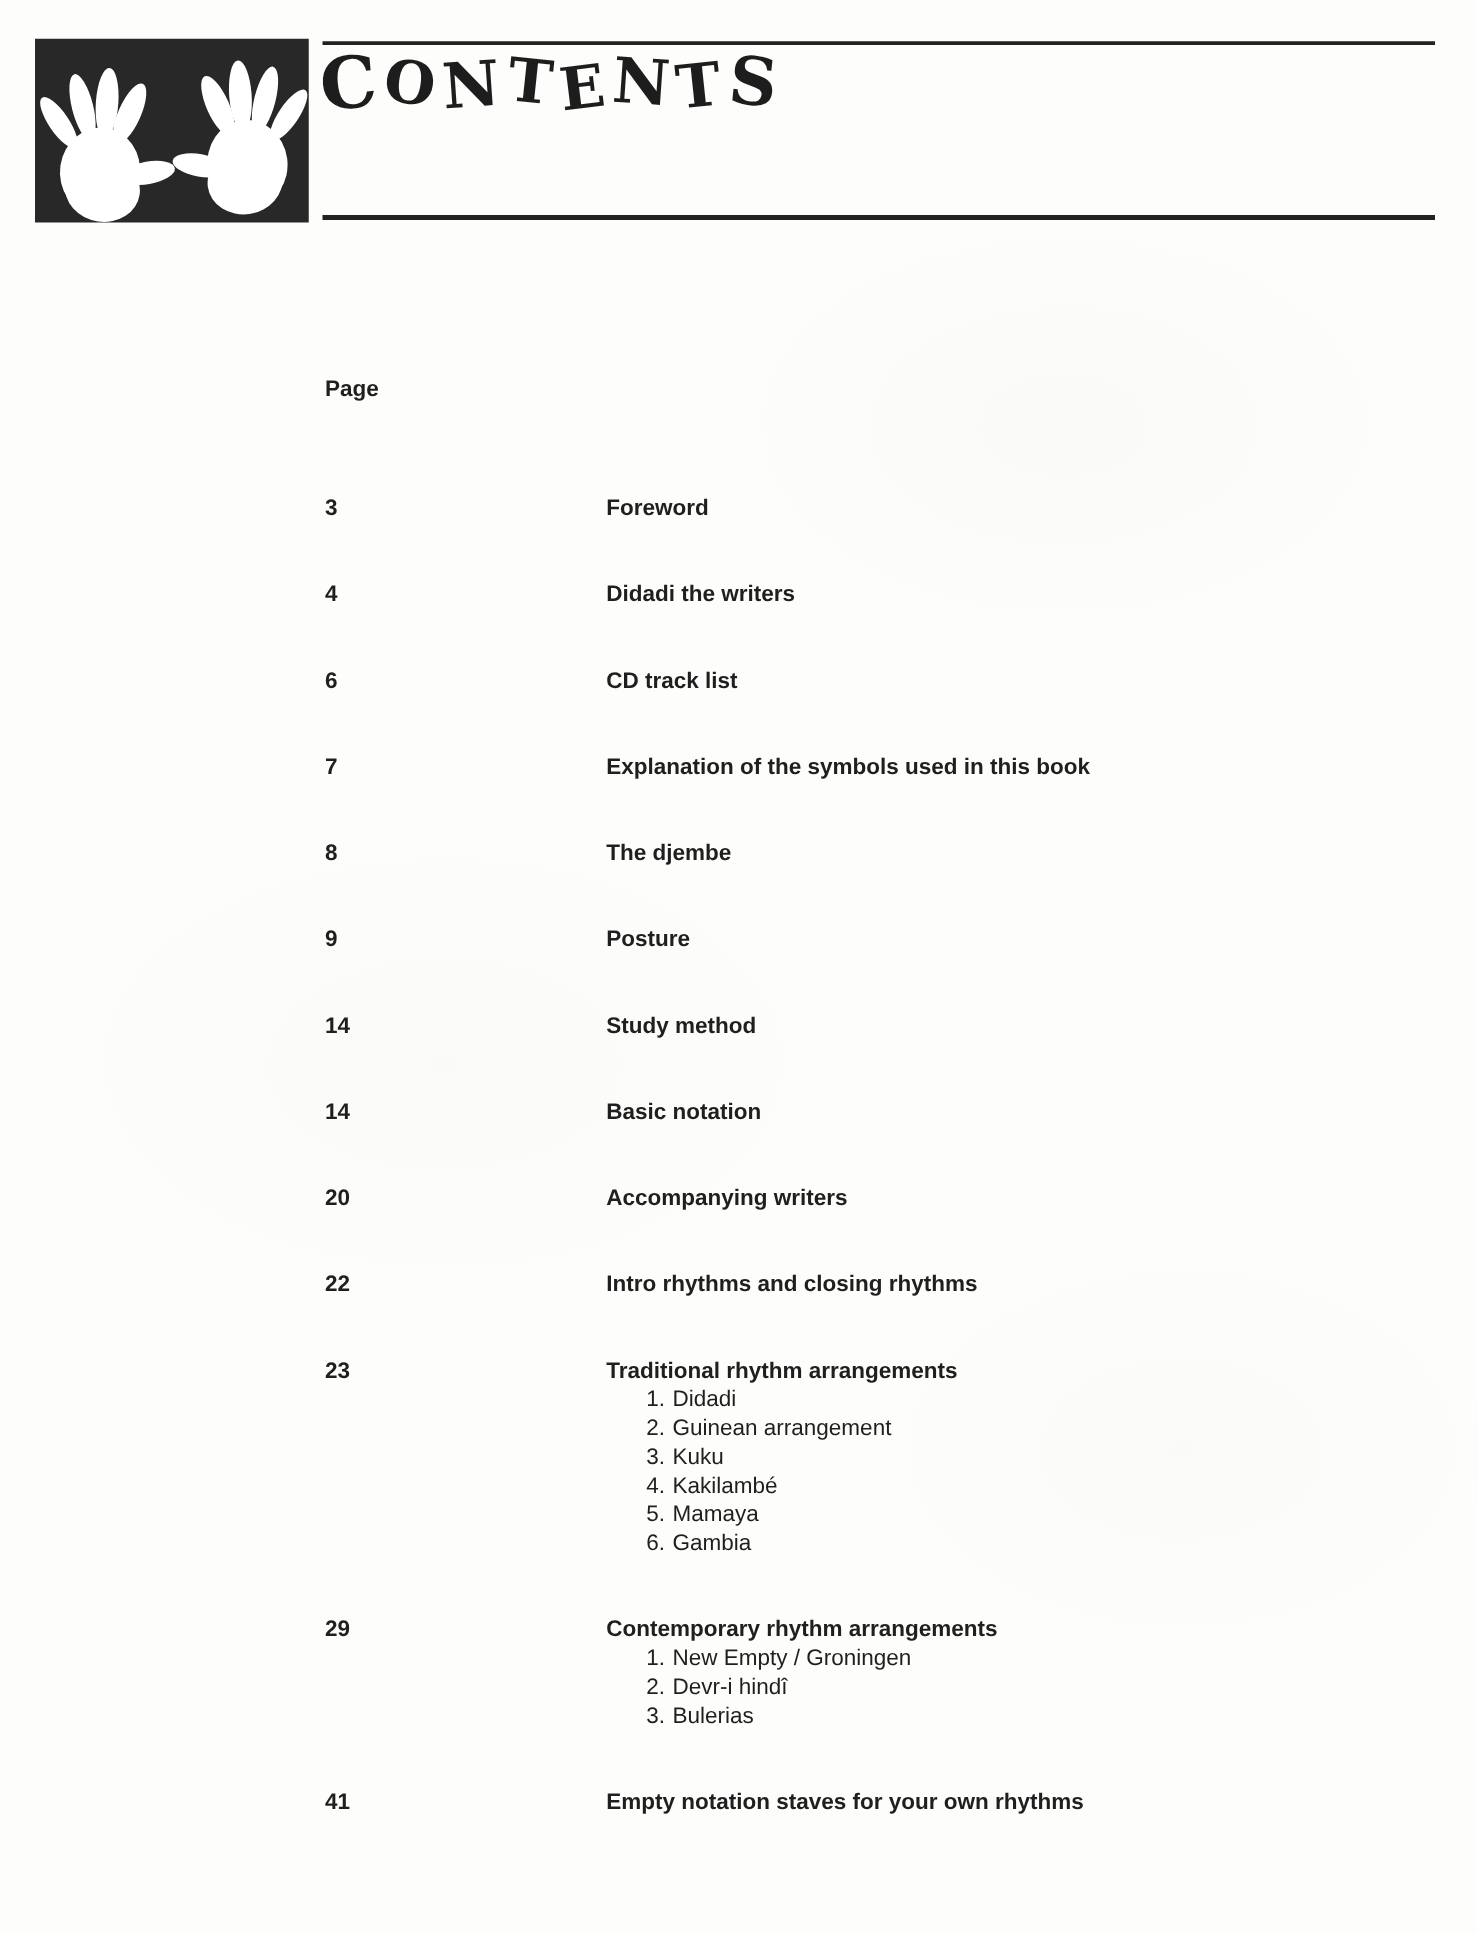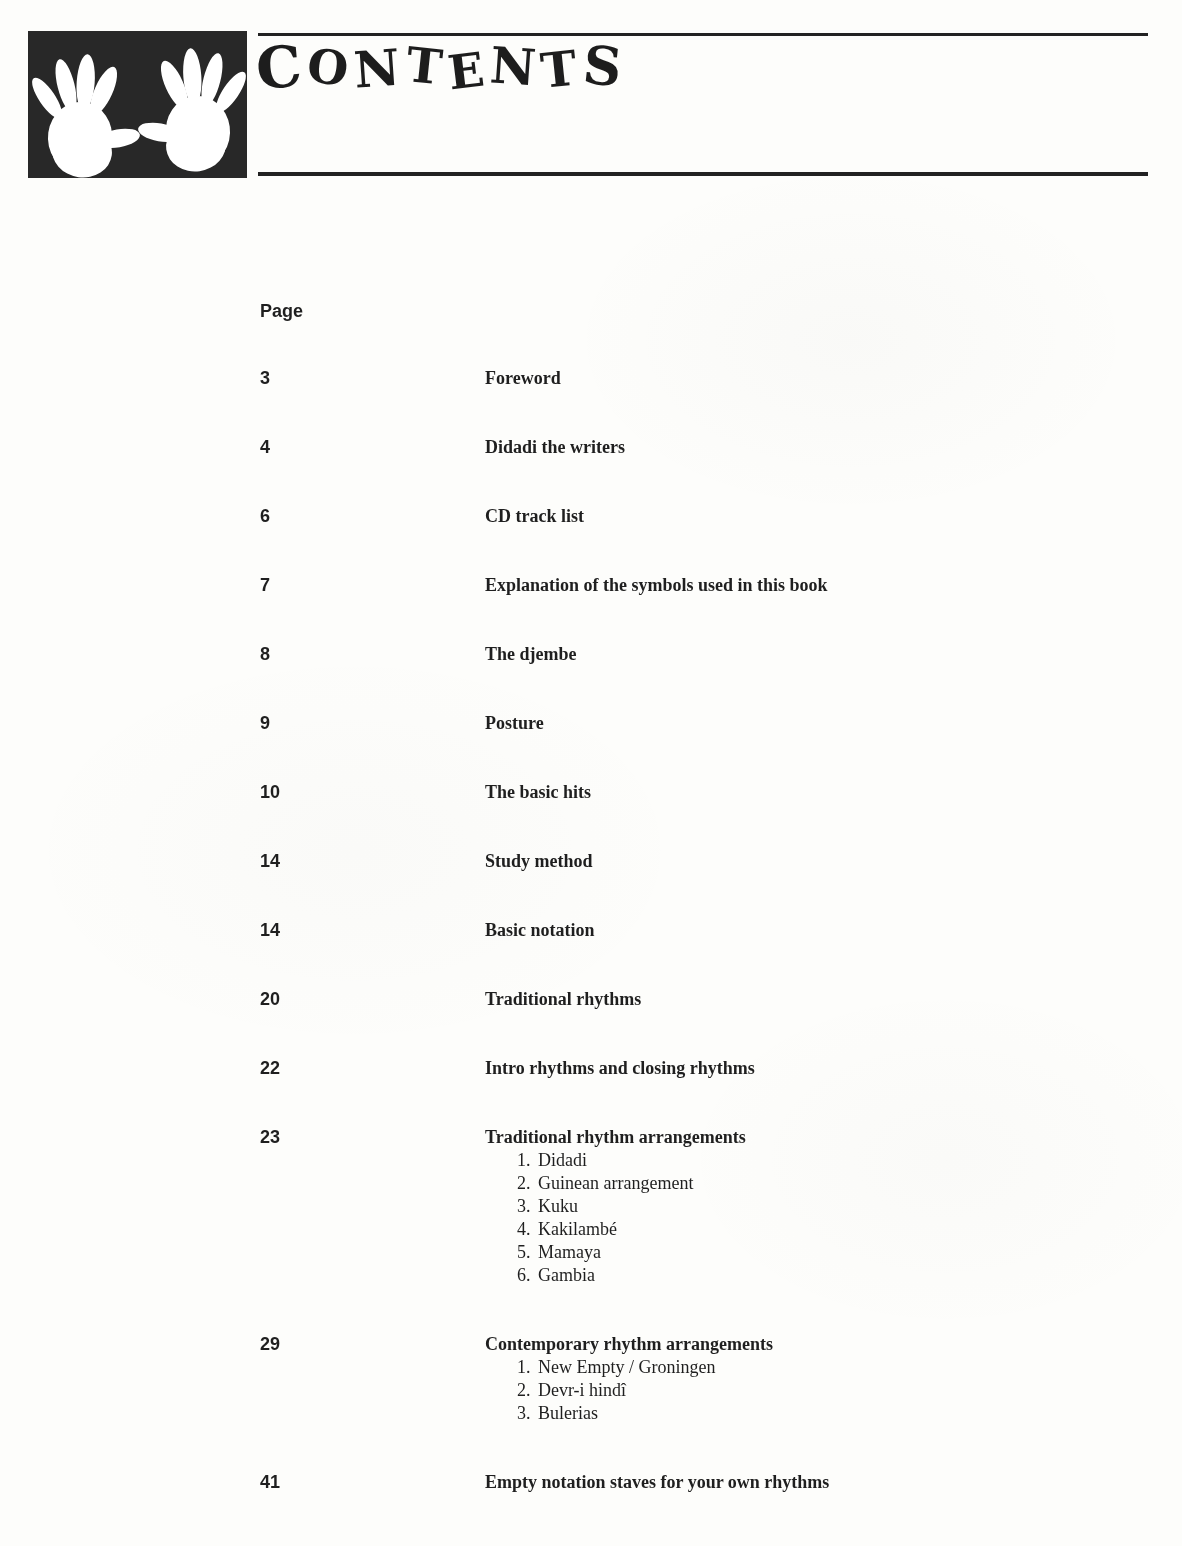--- a/index.html
+++ b/index.html
@@ -72,32 +72,32 @@
   .toc {
     position: absolute;
     left: 260px;
     top: 300px;
     width: 880px;
     font-size: 18px;
     line-height: 23px;
     font-weight: 700;
   }
   .page-label {
-    margin-bottom: 44px;
+    margin-bottom: 72px;
   }
   .entry {
     display: flex;
     align-items: flex-start;
     margin-bottom: 46px;
   }
   .entry .num {
     flex: none;
     width: 225px;
   }
-  .entry-body { flex: 1; font-family: Liberation Serif, serif; }
+  .entry-body { flex: 1; }
   .entry-title { display: block; }
 
   .subitems {
     list-style: none;
     margin: 0;
     padding: 0;
     font-weight: 400;
   }
   .subitems li { display: flex; }
   .sub-num {
@@ -188,48 +188,41 @@
   </div>
 
   <div class="entry">
     <span class="num">9</span>
     <div class="entry-body">
       <span class="entry-title">Posture</span>
 
     </div>
   </div>
 
-  <div class="entry">
-    <span class="num">10</span>
-    <div class="entry-body">
-      <span class="entry-title">The basic hits</span>
-
-    </div>
-  </div>
 
   <div class="entry">
     <span class="num">14</span>
     <div class="entry-body">
       <span class="entry-title">Study method</span>
 
     </div>
   </div>
 
   <div class="entry">
     <span class="num">14</span>
     <div class="entry-body">
       <span class="entry-title">Basic notation</span>
 
     </div>
   </div>
 
   <div class="entry">
     <span class="num">20</span>
     <div class="entry-body">
-      <span class="entry-title">Traditional rhythms</span>
+      <span class="entry-title">Accompanying writers</span>
 
     </div>
   </div>
 
   <div class="entry">
     <span class="num">22</span>
     <div class="entry-body">
       <span class="entry-title">Intro rhythms and closing rhythms</span>
 
     </div>

